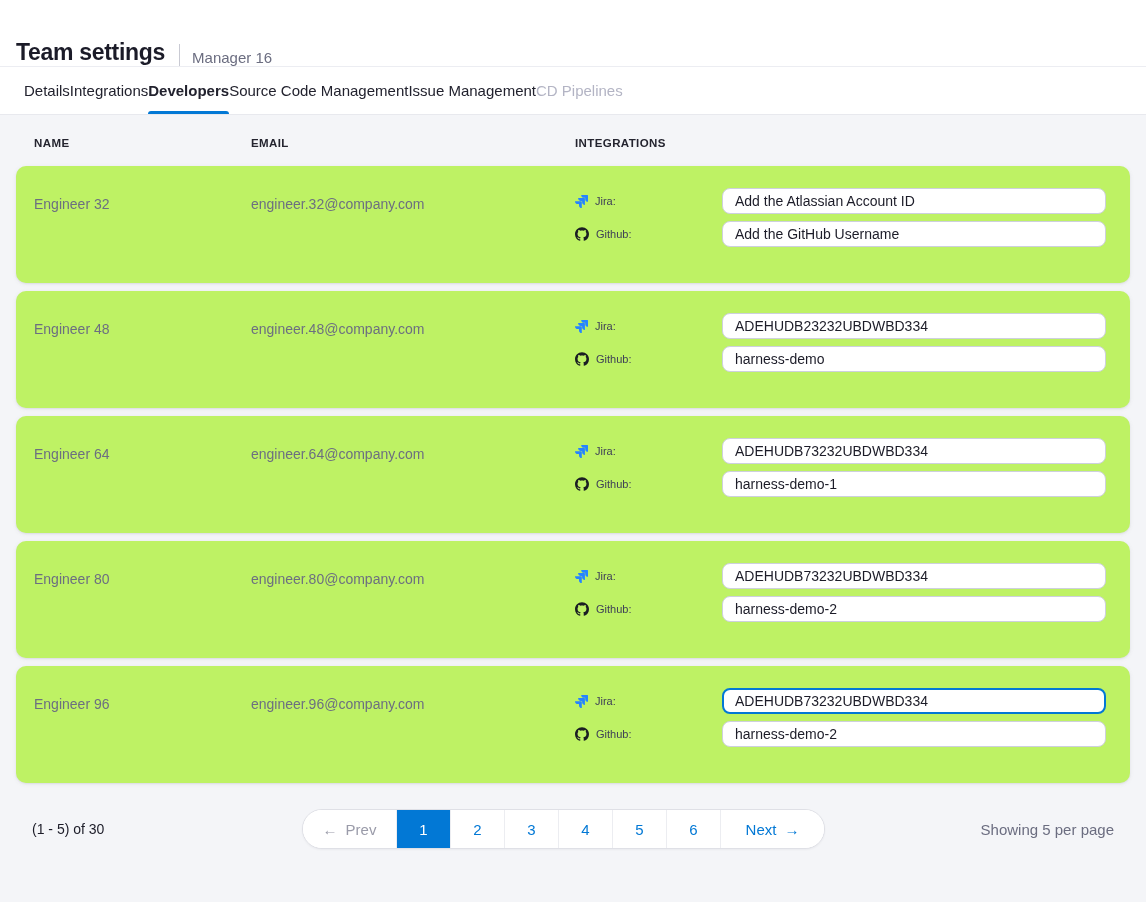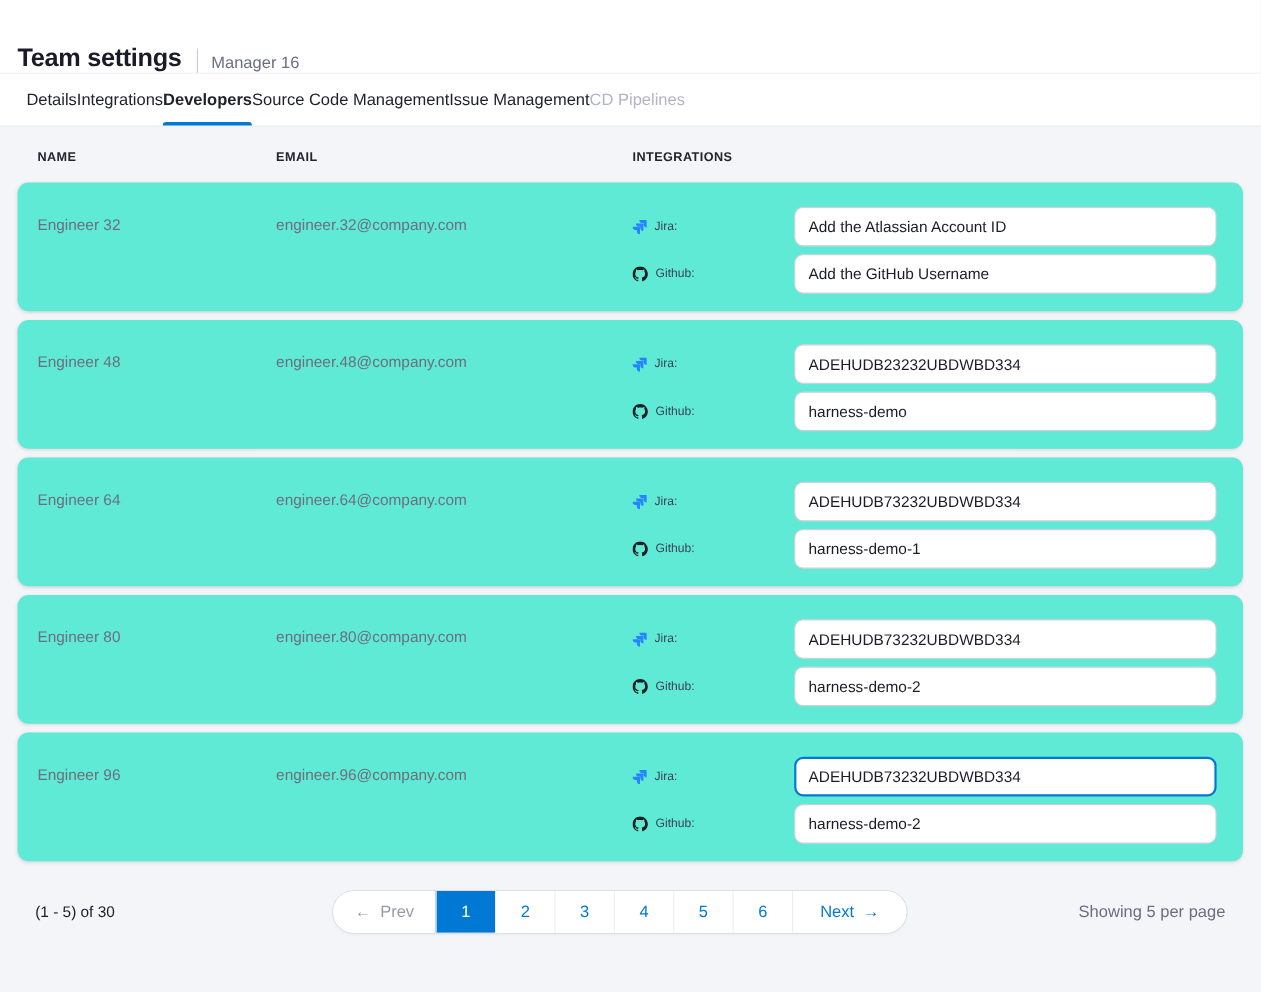--- a/index.html
+++ b/index.html
@@ -79,21 +79,21 @@
   .col-header {
     font-size: 11.5px;
     font-weight: 700;
     letter-spacing: 0.4px;
     color: #24242f;
     text-transform: uppercase;
   }
 
   .rows { display: flex; flex-direction: column; gap: 8px; }
   .row-card {
-    background: #5eead4;
+    background: #bef264;
     border-radius: 10px;
     box-shadow: 0 1px 2px rgba(40,41,61,0.06), 0 1px 4px rgba(96,97,112,0.10);
     min-height: 117px;
     display: grid;
     grid-template-columns: 217px 324px 1fr;
     padding: 22px 24px 16px 18px;
   }
   .cell-name, .cell-email {
     font-size: 14px;
     color: #6c6f80;
@@ -105,21 +105,21 @@
     width: 147px;
     display: flex;
     align-items: center;
     gap: 7px;
     font-size: 11px;
     color: #3e4057;
   }
   .integration-label svg { flex: 0 0 auto; }
   .int-input {
     flex: 1;
-    height: 36px;
+    height: 26px;
     border: 1px solid #cdd0dd;
     border-radius: 8px;
     padding: 0 12px;
     font-family: "Liberation Sans", "DejaVu Sans", sans-serif;
     font-size: 14px;
     color: #1c1c28;
     background: #fff;
     outline: none;
   }
   .int-input::placeholder { color: #1c1c28; opacity: 1; }

